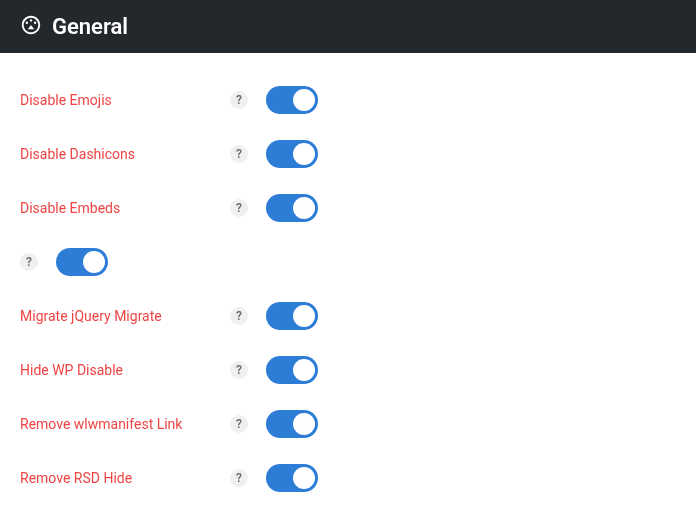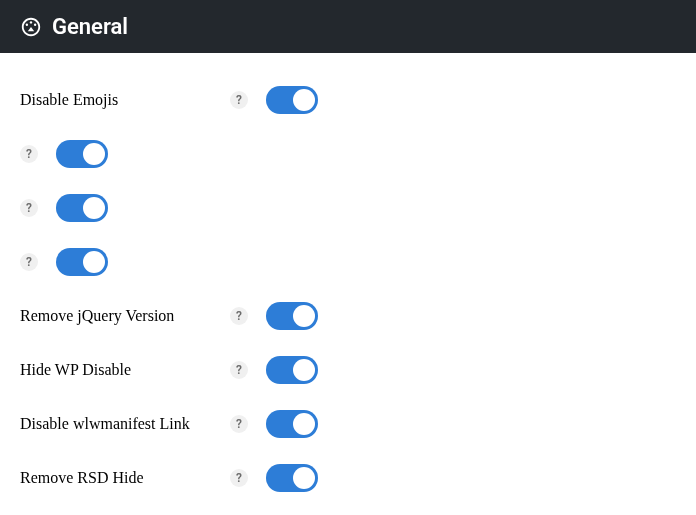--- a/index.html
+++ b/index.html
@@ -12,21 +12,21 @@
       background: #fff;
       width: 696px;
       height: 515px;
       overflow: hidden;
     }
     .header {
       background: #23282d;
       color: #fff;
       padding: 14px 20px;
       display: flex;
-      align-items: center;
+      align-items: flex-start;
       gap: 10px;
     }
     .header-icon {
       display: inline-flex;
       align-items: center;
       justify-content: center;
     }
     .header-title {
       font-size: 22px;
       font-weight: 600;
@@ -34,24 +34,23 @@
     .settings-list {
       padding: 20px 20px 0 20px;
     }
     .setting-row {
       display: flex;
       align-items: center;
       height: 54px;
     }
     .setting-label {
       width: 210px;
-      font-size: 16px;
-      color: #000000;
+      font-size: 14px;
+      color: #ef4444;
       font-weight: 400;
-      font-family: Liberation Serif, serif;
     }
     .help-badge {
       width: 18px;
       height: 18px;
       border-radius: 50%;
       background: #f0f0f0;
       color: #6b6b6b;
       font-size: 12px;
       font-weight: 600;
       display: flex;
@@ -99,58 +98,60 @@
 
   <div class="setting-row">
     <span class="setting-label">Disable Emojis</span>
     <span class="help-badge">?</span>
     <div class="toggle">
       <div class="toggle-knob"></div>
     </div>
   </div>
 
   <div class="setting-row">
+    <span class="setting-label">Disable Dashicons</span>
+    <span class="help-badge">?</span>
+    <div class="toggle">
+      <div class="toggle-knob"></div>
+    </div>
+  </div>
+
+  <div class="setting-row">
+    <span class="setting-label">Disable Embeds</span>
     <span class="help-badge">?</span>
     <div class="toggle">
       <div class="toggle-knob"></div>
     </div>
   </div>
 
   <div class="setting-row">
     <span class="help-badge">?</span>
     <div class="toggle">
       <div class="toggle-knob"></div>
     </div>
   </div>
 
   <div class="setting-row">
-    <span class="help-badge">?</span>
-    <div class="toggle">
-      <div class="toggle-knob"></div>
-    </div>
-  </div>
-
-  <div class="setting-row">
-    <span class="setting-label">Remove jQuery Version</span>
+    <span class="setting-label">Migrate jQuery Migrate</span>
     <span class="help-badge">?</span>
     <div class="toggle">
       <div class="toggle-knob"></div>
     </div>
   </div>
 
   <div class="setting-row">
     <span class="setting-label">Hide WP Disable</span>
     <span class="help-badge">?</span>
     <div class="toggle">
       <div class="toggle-knob"></div>
     </div>
   </div>
 
   <div class="setting-row">
-    <span class="setting-label">Disable wlwmanifest Link</span>
+    <span class="setting-label">Remove wlwmanifest Link</span>
     <span class="help-badge">?</span>
     <div class="toggle">
       <div class="toggle-knob"></div>
     </div>
   </div>
 
   <div class="setting-row">
     <span class="setting-label">Remove RSD Hide</span>
     <span class="help-badge">?</span>
     <div class="toggle">

